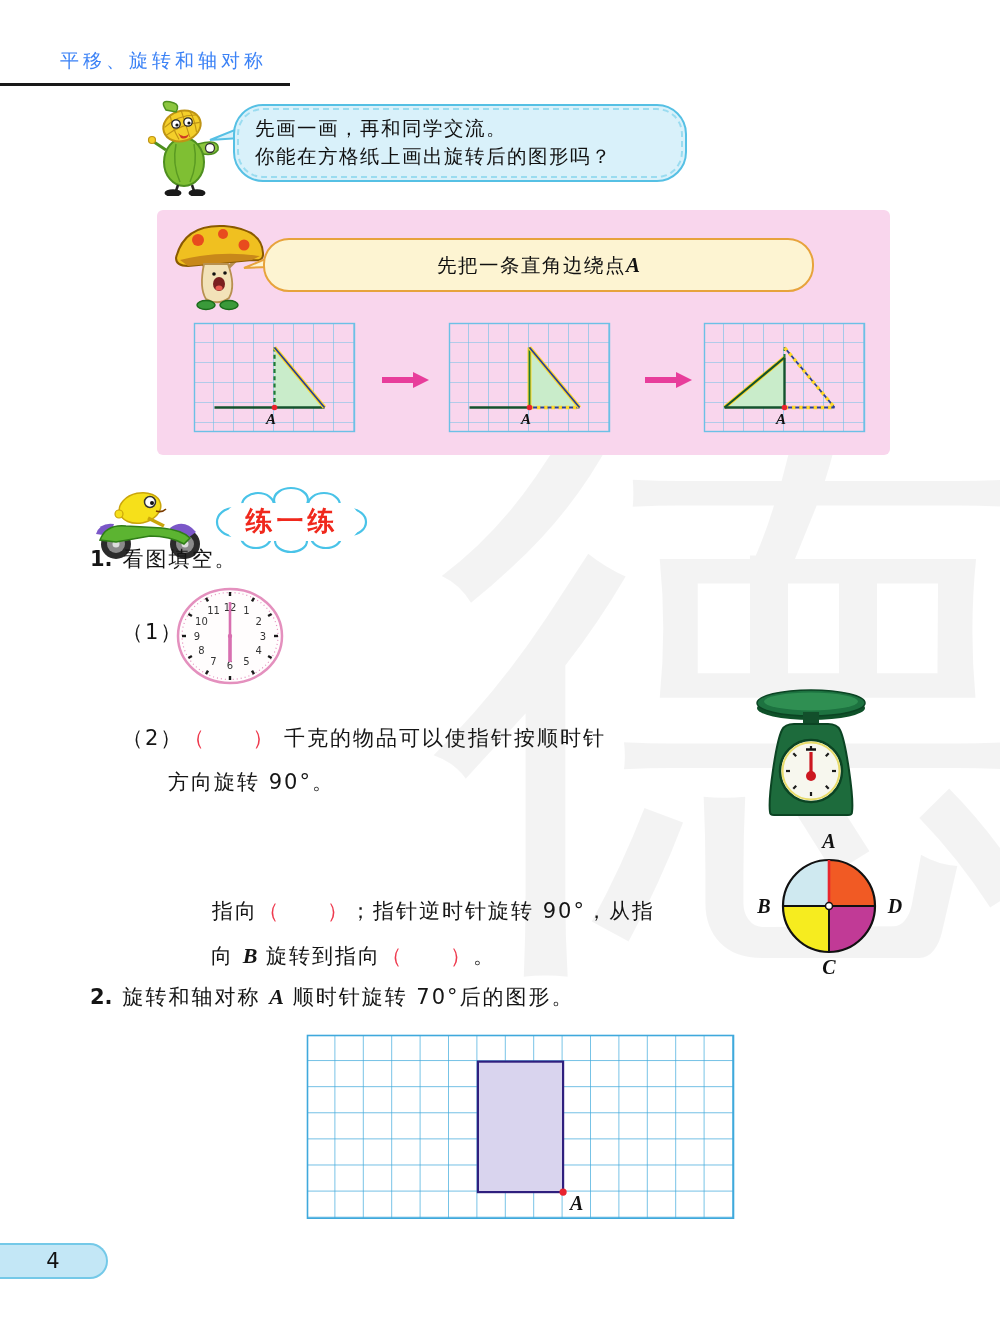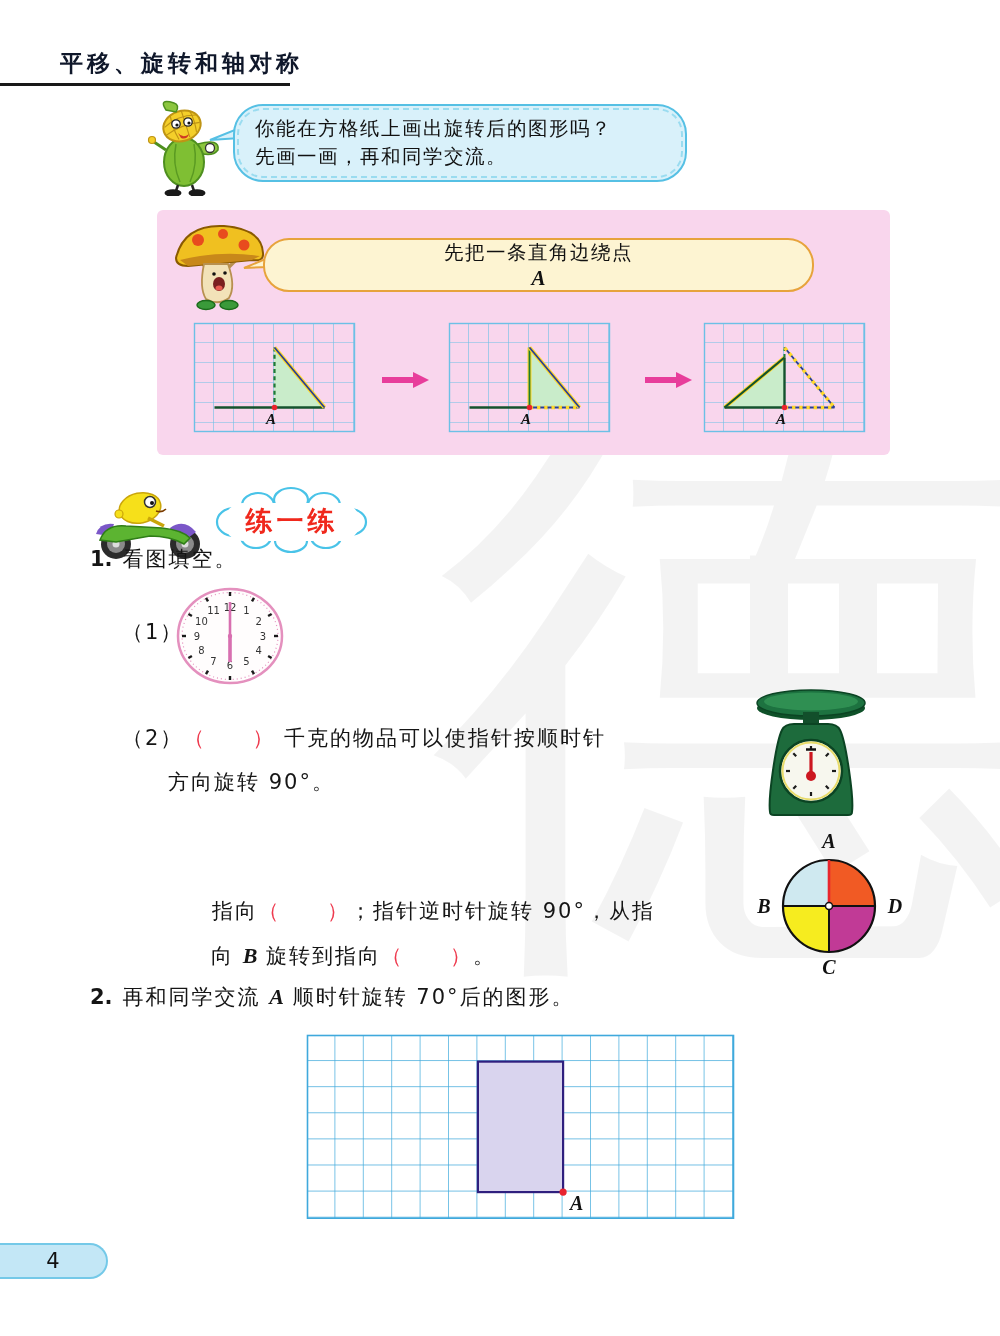--- a/index.html
+++ b/index.html
@@ -2,29 +2,29 @@
 <html><head>
 <meta charset="utf-8">
 <style>
   html,body{margin:0;padding:0;}
   .page{position:relative;width:1000px;height:1336px;background:#ffffff;overflow:hidden;
         font-family:"DejaVu Sans",sans-serif;color:#1a1a1a;}
   .abs{position:absolute;}
   .cn{font-family:"DejaVu Sans",sans-serif;letter-spacing:2px;font-size:21px;line-height:1.35;color:#151515;}
   .watermark{font-family:"DejaVu Serif",serif;font-size:600px;line-height:1;color:#000;opacity:0.045;
              pointer-events:none;user-select:none;}
-  .hdr{font-size:23px;font-weight:bold;letter-spacing:4px;color:#0f172a;}
+  .hdr{font-size:19px;font-weight:normal;letter-spacing:4px;color:#3b82f6;}
   .hdr-line{background:#181818;height:2.5px;}
   .bubble-cyan{background:#d9f1fa;border:2.5px solid #56c0e4;border-radius:30px;
                outline:2px dashed #9adcf0;outline-offset:-6px;
                padding:9px 18px 8px 20px;font-size:19.5px;letter-spacing:1.5px;line-height:1.45;color:#111;}
   .panel{background:#f9d6ed;border-radius:6px;}
   .bubble-cream{background:#fdf4d2;border:2.5px solid #e7a33c;border-radius:26px;
                 font-size:19.5px;letter-spacing:1.5px;color:#111;
-                display:flex;align-items:center;justify-content:center;flex-direction:column;}
+                display:flex;align-items:center;justify-content:center;}
   .it{font-family:"Liberation Serif",serif;font-style:italic;font-weight:bold;letter-spacing:0;}
   .blank{color:#ee3a4e;}
   .glabel{font-family:"Liberation Serif",serif;font-style:italic;font-weight:bold;font-size:15px;fill:#111;}
   .glabel-big{font-family:"Liberation Serif",serif;font-style:italic;font-weight:bold;font-size:20px;fill:#111;}
   .spin-label{font-family:"Liberation Serif",serif;font-style:italic;font-weight:bold;font-size:20px;fill:#111;}
   .clock-num{font-family:"DejaVu Sans",sans-serif;font-size:10px;fill:#333;}
   .qnum{font-weight:bold;letter-spacing:0;margin-right:10px;}
   .page-tab{background:#c3e7f6;border:2px solid #74c9e8;border-left:none;
             border-radius:0 18px 18px 0;text-align:center;font-size:21px;color:#111;
             line-height:32px;}
@@ -59,22 +59,22 @@
     <line x1="42" y1="87" x2="40" y2="93" stroke="#222" stroke-width="2.5"></line>
     <line x1="56" y1="87" x2="58" y2="93" stroke="#222" stroke-width="2.5"></line>
     <ellipse cx="37" cy="95" rx="8.5" ry="3.8" fill="#1a1a1a"></ellipse>
     <ellipse cx="61" cy="95" rx="8.5" ry="3.8" fill="#1a1a1a"></ellipse>
   </svg>
 
   <svg class="abs" style="left:208px;top:126px;" width="32" height="22" viewBox="0 0 32 22">
     <path d="M32,2 L2,14 L32,12 Z" fill="#d9f1fa" stroke="#56c0e4" stroke-width="2"></path>
   </svg>
   <div class="abs bubble-cyan" style="left:233px;top:104px;width:412px;">
+    <div>先画一画，再和同学交流。</div>
     <div>你能在方格纸上画出旋转后的图形吗？</div>
-    <div>先画一画，再和同学交流。</div>
   </div>
 
   <div class="abs panel" style="left:157px;top:210px;width:733px;height:245px;"></div>
 
   <svg class="abs" style="left:166px;top:220px;" width="108" height="92" viewBox="0 0 108 92">
     <line x1="40" y1="48" x2="27" y2="30" stroke="#b89050" stroke-width="3.5"></line>
     <line x1="62" y1="48" x2="77" y2="33" stroke="#b89050" stroke-width="3.5"></line>
     <path d="M10,38 Q18,4 58,6 Q96,9 97,33 Q98,42 86,40 L22,46 Q10,46 10,38 Z" fill="#f0c020" stroke="#8a5a00" stroke-width="2"></path>
     <path d="M14,40 Q54,30 94,36 L86,40 L22,46 Z" fill="#c8881a"></path>
     <circle cx="32" cy="20" r="6" fill="#e84b1e"></circle>
@@ -285,21 +285,21 @@
     <line x1="79" y1="74" x2="79" y2="120" stroke="#111" stroke-width="2"></line>
     <line x1="79" y1="74" x2="79" y2="28" stroke-width="2.6" stroke="#e8262d"></line>
     <circle cx="79" cy="74" r="3.5" fill="#fff" stroke="#111" stroke-width="1.5"></circle>
     <text class="spin-label" x="79" y="16" text-anchor="middle">A</text>
     <text class="spin-label" x="14" y="81" text-anchor="middle">B</text>
     <text class="spin-label" x="79" y="142" text-anchor="middle">C</text>
     <text class="spin-label" x="145" y="81" text-anchor="middle">D</text>
   </svg>
 
   <div class="abs cn" style="left:90px;top:982px;width:800px;">
-    <span class="qnum">2.</span><span>再和同学交流 </span><span class="it" style="font-size:22px;">A</span><span> 顺时针旋转 70°后的图形。</span>
+    <span class="qnum">2.</span><span>旋转和轴对称 </span><span class="it" style="font-size:22px;">A</span><span> 顺时针旋转 70°后的图形。</span>
   </div>
 
   <svg class="abs" style="left:306px;top:1034px;" width="430" height="186" viewBox="0 0 430 186">
     <defs>
         <pattern id="bgrid" width="28.4" height="26.1" patternUnits="userSpaceOnUse">
           <path d="M28.4 0H0V26.1" fill="none" stroke="#3fa9dc" stroke-width="1.4"></path>
         </pattern>
       </defs>
     <rect x="1.5" y="1.5" width="426" height="182.7" fill="url(#bgrid)" stroke="#3fa9dc" stroke-width="1.6"></rect>
     <rect x="171.9" y="27.6" width="85.2" height="130.5" fill="#d9d4ee" stroke="#2f1f7e" stroke-width="2.2"></rect>

